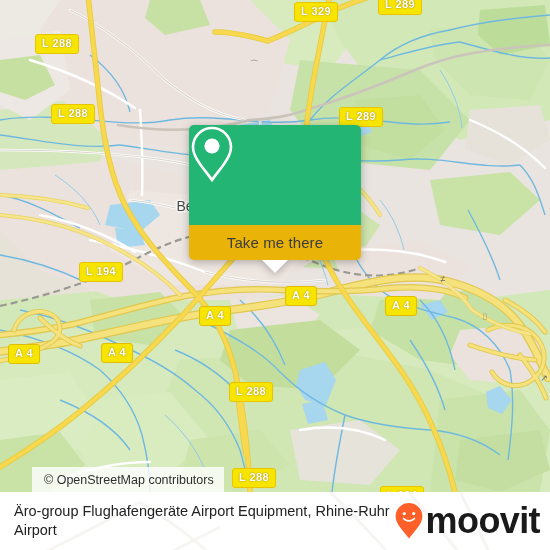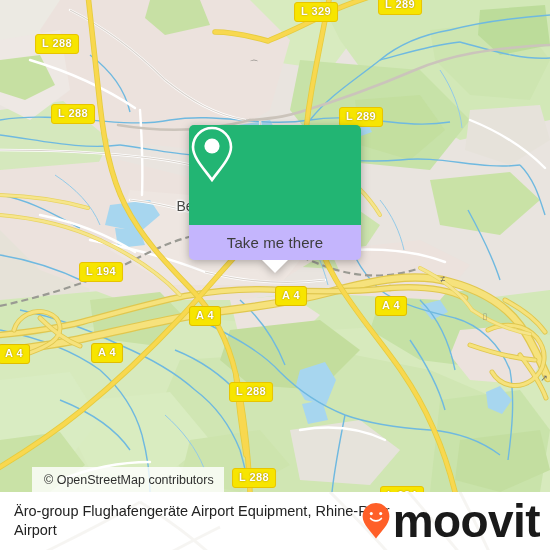--- a/index.html
+++ b/index.html
@@ -32,20 +32,21 @@
     letter-spacing: 0.4px;
     line-height: 1;
     padding: 3px 6px 4px 6px;
     text-shadow: 0 0 2px #b59b00, 0 0 1px #b59b00;
     white-space: nowrap;
     transform: translate(-50%, -50%);
   }
   .shield.motorway {
     background: #f7e500;
     border-color: #e0bd00;
+    margin-left: 10px;
   }
 
   .placelabel {
     position: absolute;
     transform: translate(-50%, -50%);
     color: #4a4a48;
     font-size: 14px;
     font-weight: normal;
     text-shadow: 0 0 3px #fff, 0 0 3px #fff, 1px 1px 2px #fff, -1px -1px 2px #fff;
     white-space: nowrap;
@@ -68,21 +69,21 @@
   }
   .popup-head {
     background: #22b573;
     height: 100px;
     border-radius: 5px 5px 0 0;
     display: flex;
     align-items: center;
     justify-content: center;
   }
   .popup-body {
-    background: #c4b5fd;
+    background: #eab308;
     height: 35px;
     border-radius: 0 0 5px 5px;
     display: flex;
     align-items: center;
     justify-content: center;
     cursor: pointer;
   }
   .popup-body span {
     color: #3c3c3c;
     font-size: 15px;
@@ -142,21 +143,21 @@
   }
   .brand {
     position: absolute;
     right: 10px; top: 50%;
     transform: translateY(-50%);
     display: flex;
     align-items: center;
     gap: 2px;
   }
   .brand-word {
-    font-size: 46px;
+    font-size: 36px;
     line-height: 34px;
     font-weight: bold;
     letter-spacing: -0.6px;
     color: #1a1a1a;
   }
 </style>
 </head>
 <body>
 
 <div id="root">

